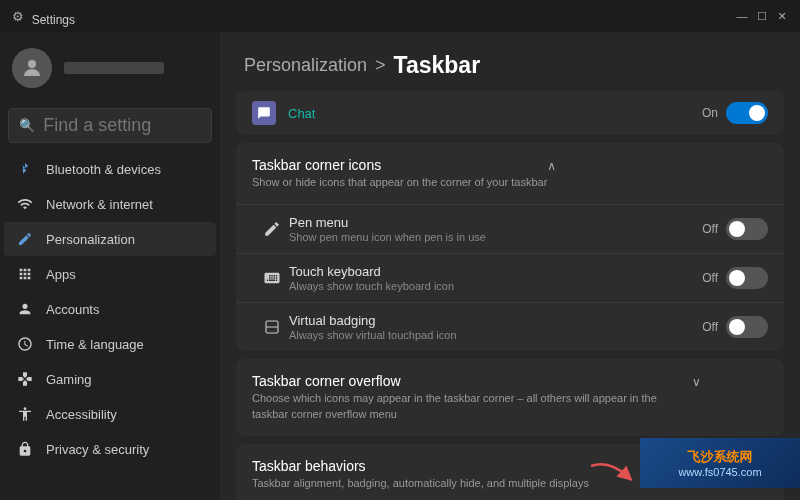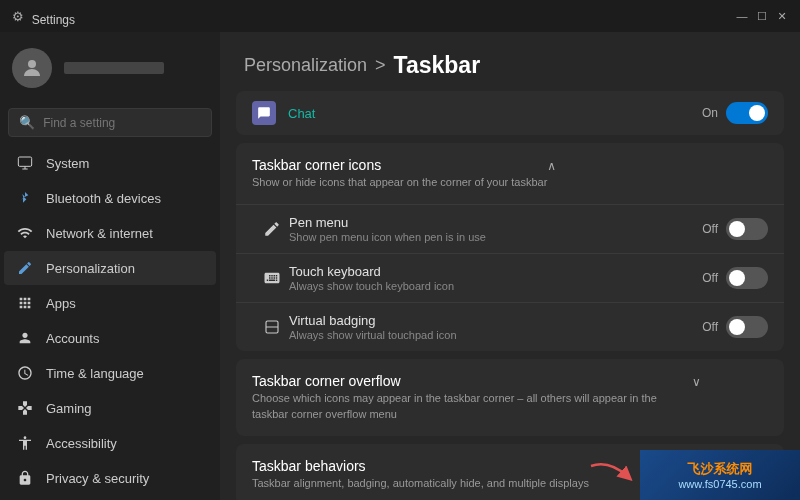--- a/index.html
+++ b/index.html
@@ -101,21 +101,21 @@
     }
     .search-icon {
       color: #aaa;
       font-size: 13px;
     }
     .search-input {
       background: transparent;
       border: none;
       outline: none;
       color: #eab308;
-      font-size: 12px;
+      font-size: 18px;
       width: 100%;
     }
 
     .nav-item {
       display: flex;
       align-items: center;
       gap: 12px;
       padding: 8px 12px;
       cursor: pointer;
       border-radius: 4px;
@@ -293,21 +293,21 @@
     }
     .chat-title {
       flex: 1;
       font-size: 13px;
       color: #14b8a6;
     }
 
     
     .watermark {
       position: absolute;
-      bottom: 0;
+      bottom: 12px;
       right: 0;
       width: 160px;
       height: 50px;
       background: linear-gradient(135deg, #1a4a8a 0%, #0d2d5a 100%);
       display: flex;
       align-items: center;
       justify-content: center;
       flex-direction: column;
     }
     .watermark-text1 {
@@ -353,29 +353,20 @@
       </div>
       <div class="username-bar"></div>
     </div>
 
     <div class="search-box">
       <span class="search-icon">🔍</span>
       <input class="search-input" type="text" placeholder="Find a setting" style="">
     </div>
 
     <div id="nav-list">
-        <div class="nav-item">
-    <span class="nav-icon">
-            <svg width="16" height="16" viewBox="0 0 24 24" fill="#ccc">
-              <rect x="2" y="3" width="20" height="14" rx="2" stroke="#ccc" fill="none" stroke-width="1.5"></rect>
-              <path d="M8 21h8M12 17v4" stroke="#ccc" stroke-width="1.5"></path>
-            </svg>
-          </span>
-    <span>System</span>
-  </div>
         <div class="nav-item">
     <span class="nav-icon">
             <svg width="16" height="16" viewBox="0 0 24 24" fill="#5b9bd5">
               <path d="M17 8l-5-5v7l-4-4 1.5 6L5 16l4-4v7l5-5-3.5-3z"></path>
             </svg>
           </span>
     <span>Bluetooth &amp; devices</span>
   </div>
         <div class="nav-item">
     <span class="nav-icon">

